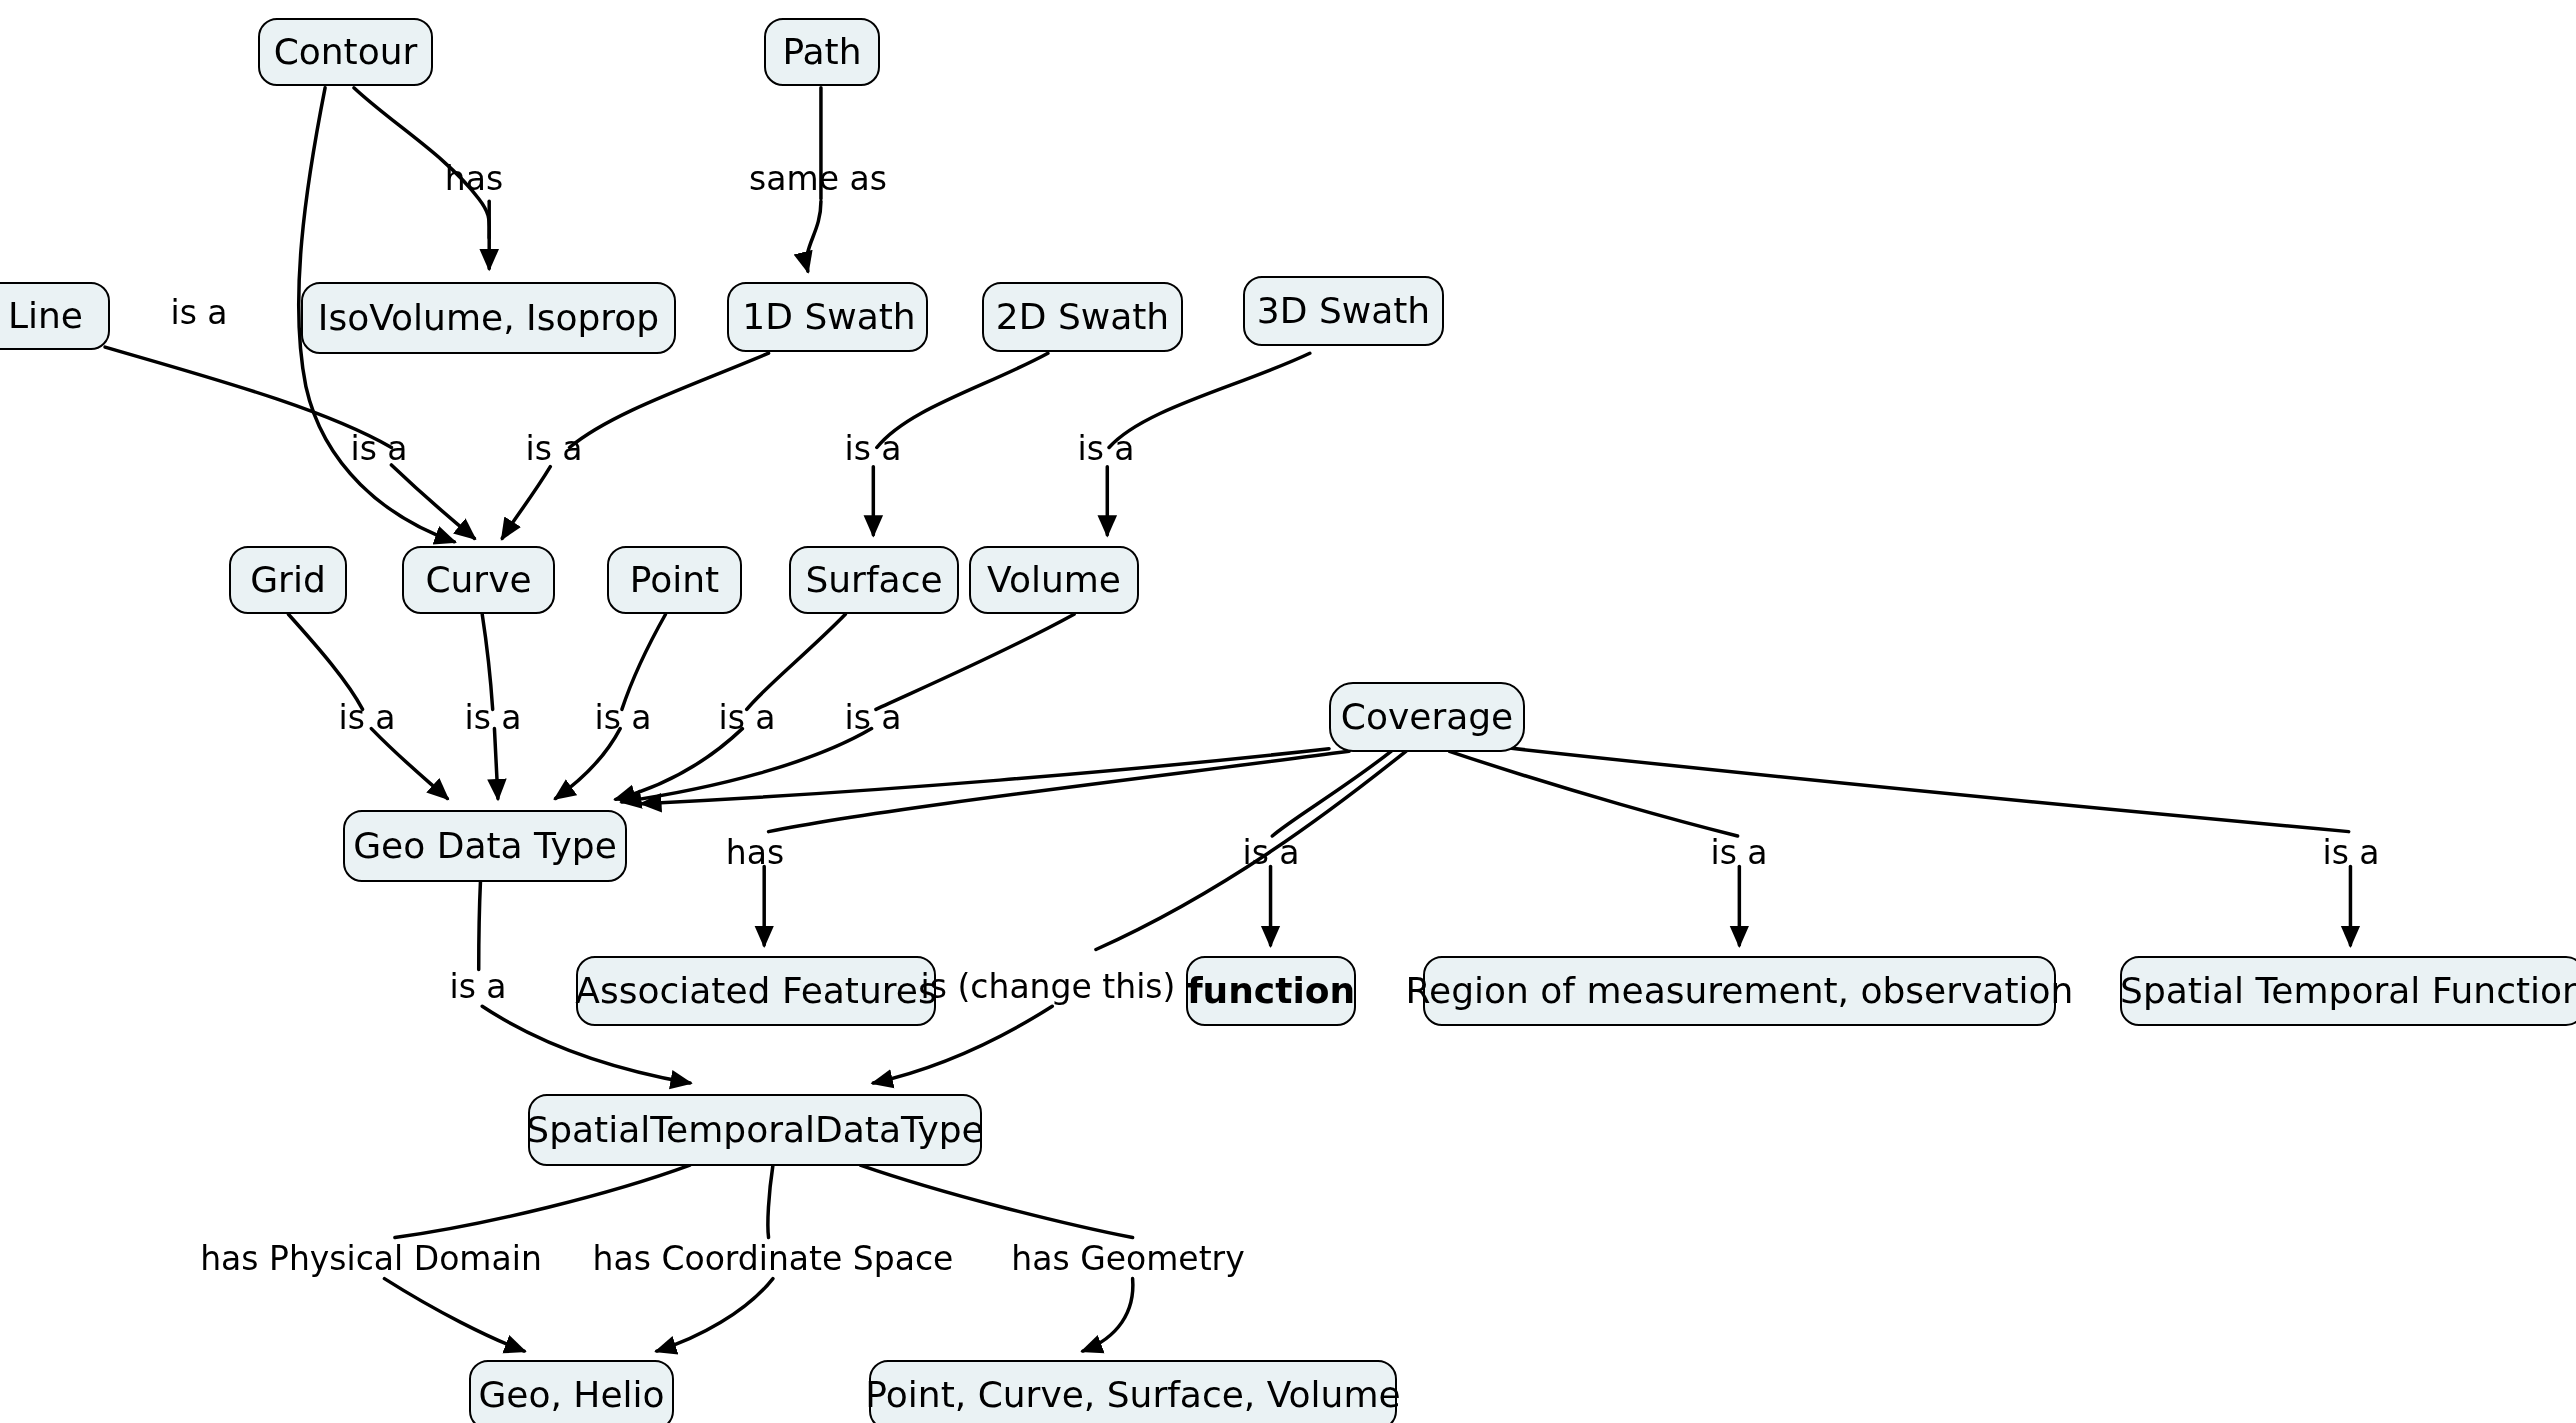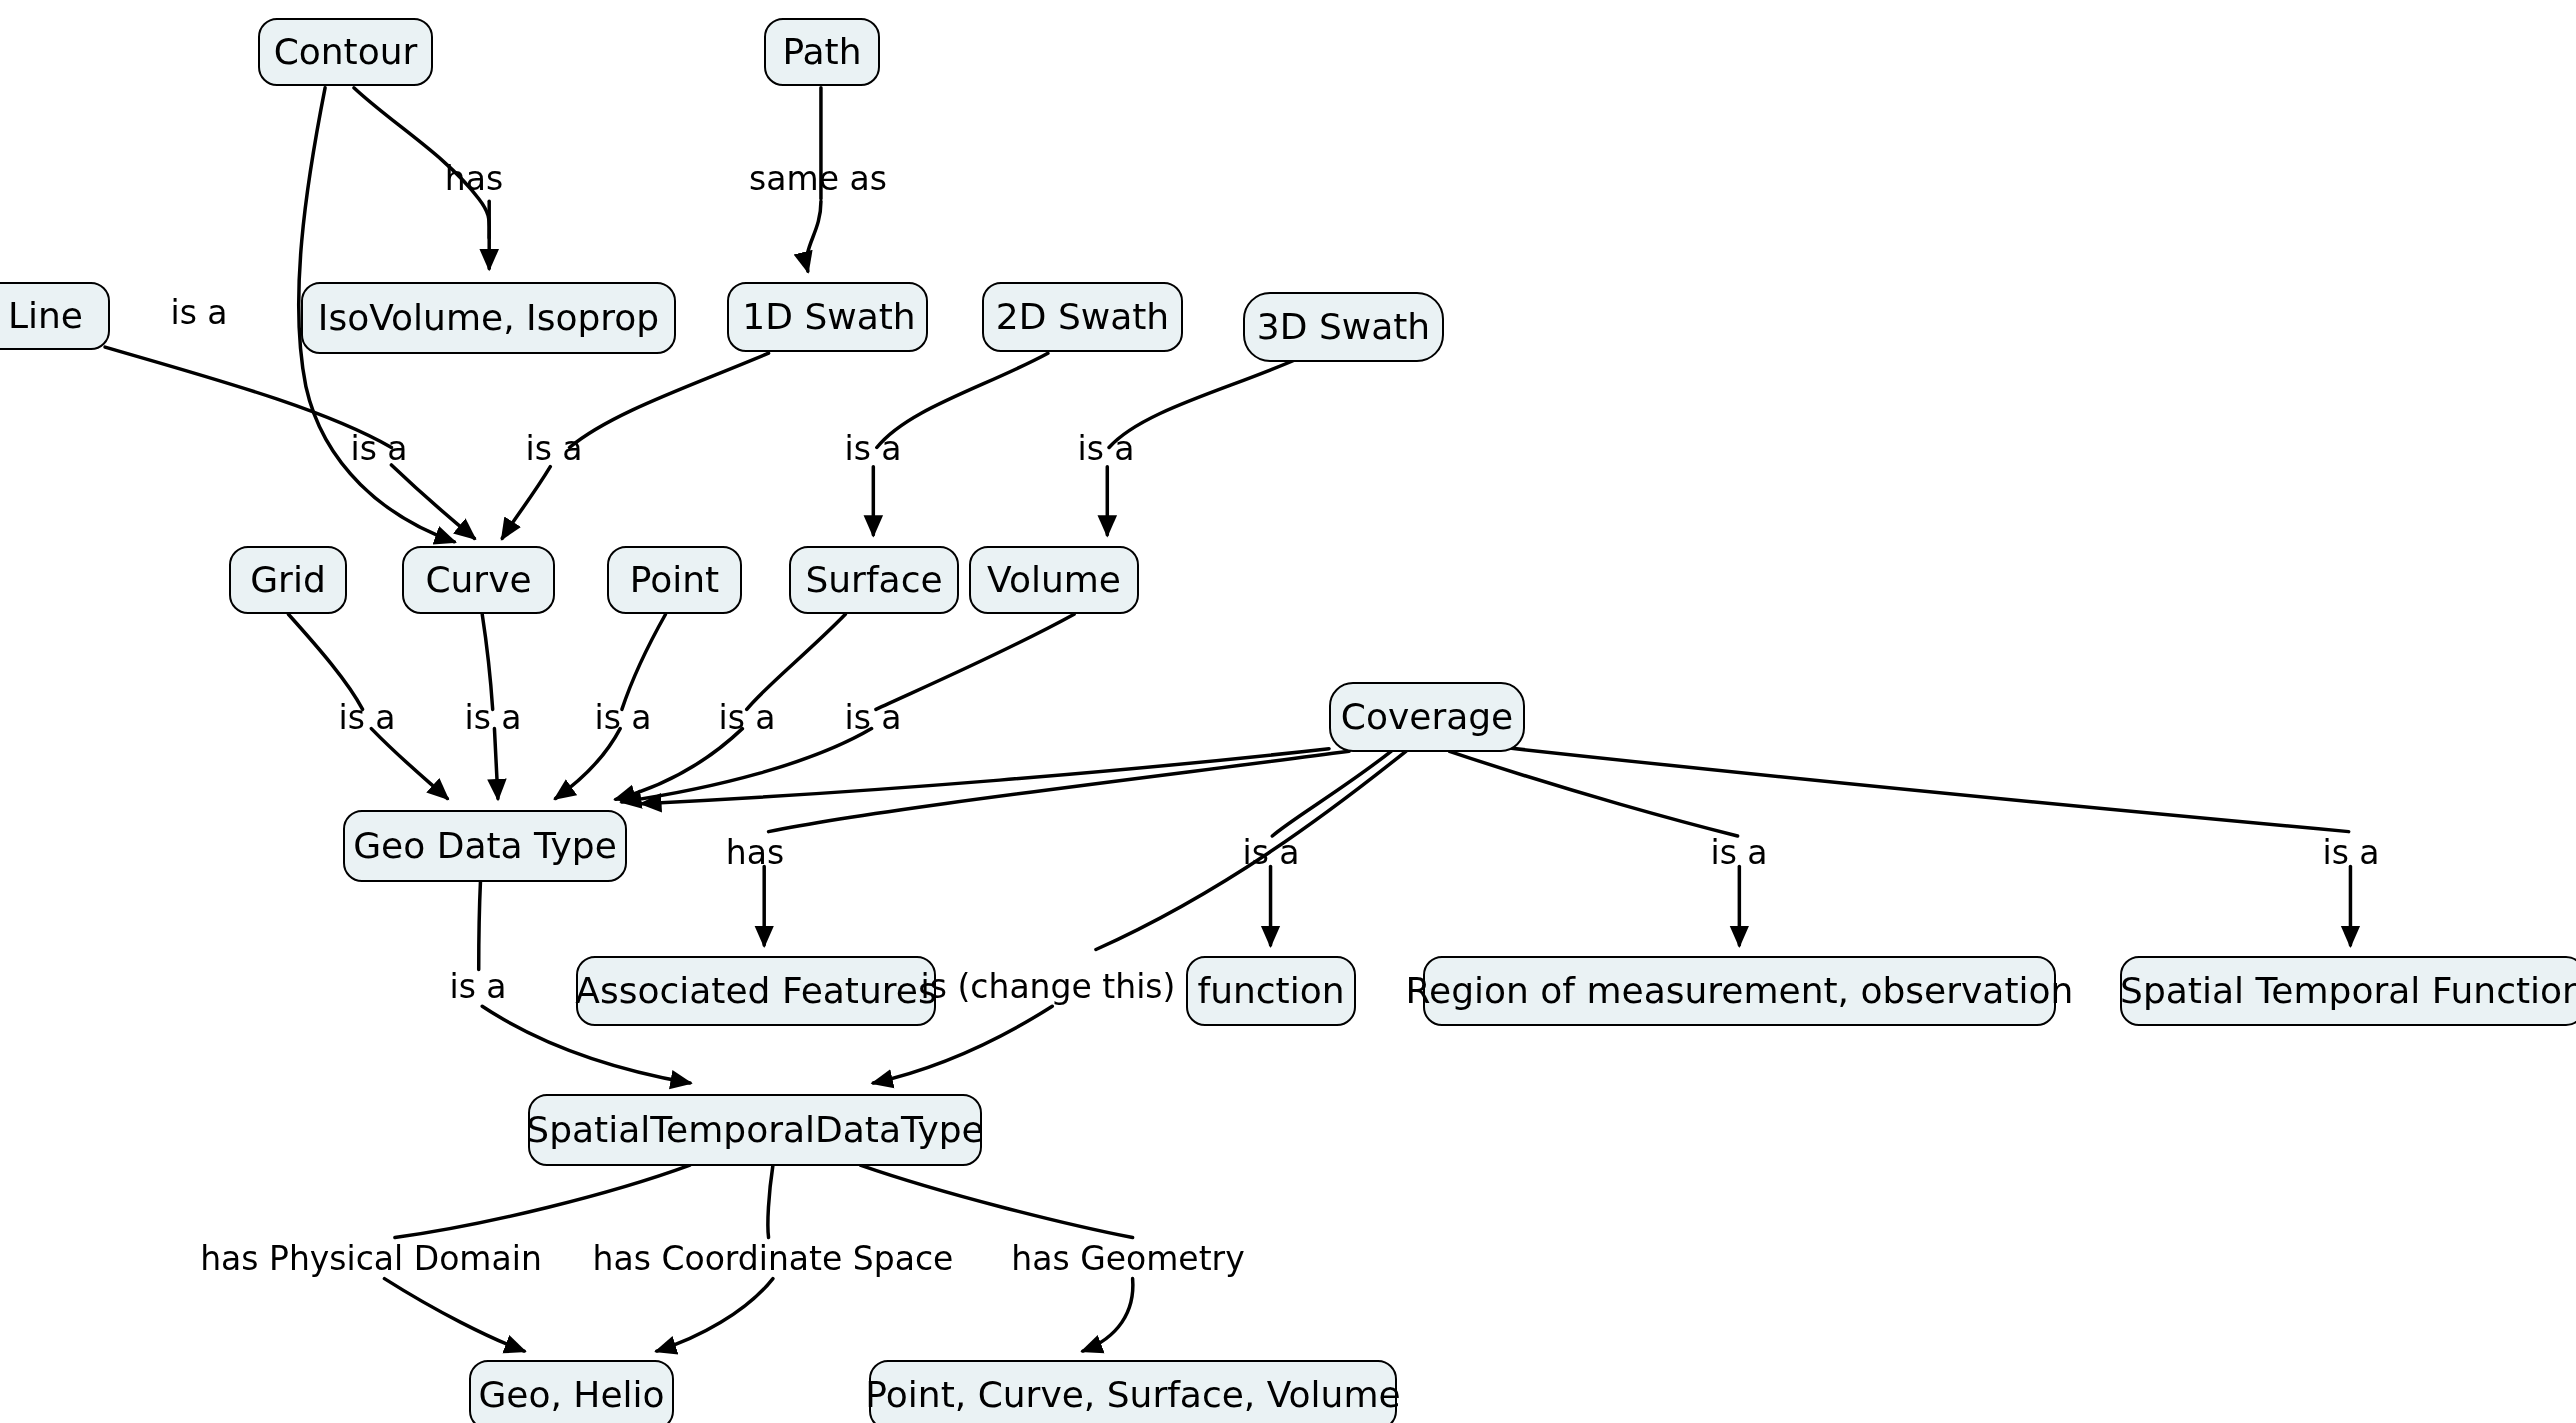--- a/index.html
+++ b/index.html
@@ -119,21 +119,21 @@
       </div>
       <div class="node" style="left: 301px; top: 271px; width: 375px; height: 72px; background: rgb(234, 242, 244); border-color: rgb(0, 0, 0);">
         <span>IsoVolume, Isoprop</span>
       </div>
       <div class="node" style="left: 727px; top: 271px; width: 201px; height: 70px; background: rgb(234, 242, 244); border-color: rgb(0, 0, 0); padding-left: 26px;">
         <span>1D Swath</span>
       </div>
       <div class="node" style="left: 982px; top: 271px; width: 201px; height: 70px; background: rgb(234, 242, 244); border-color: rgb(0, 0, 0);">
         <span>2D Swath</span>
       </div>
-      <div class="node" style="left: 1243px; top: 281px; width: 201px; height: 70px; background: rgb(234, 242, 244); border-color: rgb(0, 0, 0); border-radius: 27px;">
+      <div class="node" style="left: 1243px; top: 265px; width: 201px; height: 70px; background: rgb(234, 242, 244); border-color: rgb(0, 0, 0);">
         <span>3D Swath</span>
       </div>
       <div class="node" style="left: 229px; top: 535px; width: 118px; height: 68px; background: rgb(234, 242, 244); border-color: rgb(0, 0, 0);">
         <span>Grid</span>
       </div>
       <div class="node" style="left: 402px; top: 535px; width: 153px; height: 68px; background: rgb(234, 242, 244); border-color: rgb(0, 0, 0);">
         <span>Curve</span>
       </div>
       <div class="node" style="left: 607px; top: 535px; width: 135px; height: 68px; background: rgb(234, 242, 244); border-color: rgb(0, 0, 0);">
         <span>Point</span>
@@ -146,21 +146,21 @@
       </div>
       <div class="node" style="left: 1329px; top: 671px; width: 196px; height: 70px; background: rgb(234, 242, 244); border-color: rgb(0, 0, 0); border-radius: 24px;">
         <span>Coverage</span>
       </div>
       <div class="node" style="left: 343px; top: 799px; width: 284px; height: 72px; background: rgb(234, 242, 244); border-color: rgb(0, 0, 0);">
         <span>Geo Data Type</span>
       </div>
       <div class="node" style="left: 576px; top: 945px; width: 360px; height: 70px; background: rgb(234, 242, 244); border-color: rgb(0, 0, 0);">
         <span>Associated Features</span>
       </div>
-      <div class="node" style="left: 1186px; top: 945px; width: 170px; height: 70px; background: rgb(234, 242, 244); border-color: rgb(0, 0, 0);">
+      <div class="node" style="left: 1186px; top: 945px; width: 170px; height: 70px; background: rgb(234, 242, 244); border-color: rgb(0, 0, 0); font-weight: bold;">
         <span>function</span>
       </div>
       <div class="node" style="left: 1423px; top: 945px; width: 633px; height: 70px; background: rgb(234, 242, 244); border-color: rgb(0, 0, 0);">
         <span>Region of measurement, observation</span>
       </div>
       <div class="node" style="left: 2120px; top: 945px; width: 465px; height: 70px; background: rgb(234, 242, 244); border-color: rgb(0, 0, 0);">
         <span>Spatial Temporal Function</span>
       </div>
       <div class="node" style="left: 528px; top: 1083px; width: 454px; height: 72px; background: rgb(234, 242, 244); border-color: rgb(0, 0, 0);">
         <span>SpatialTemporalDataType</span>

